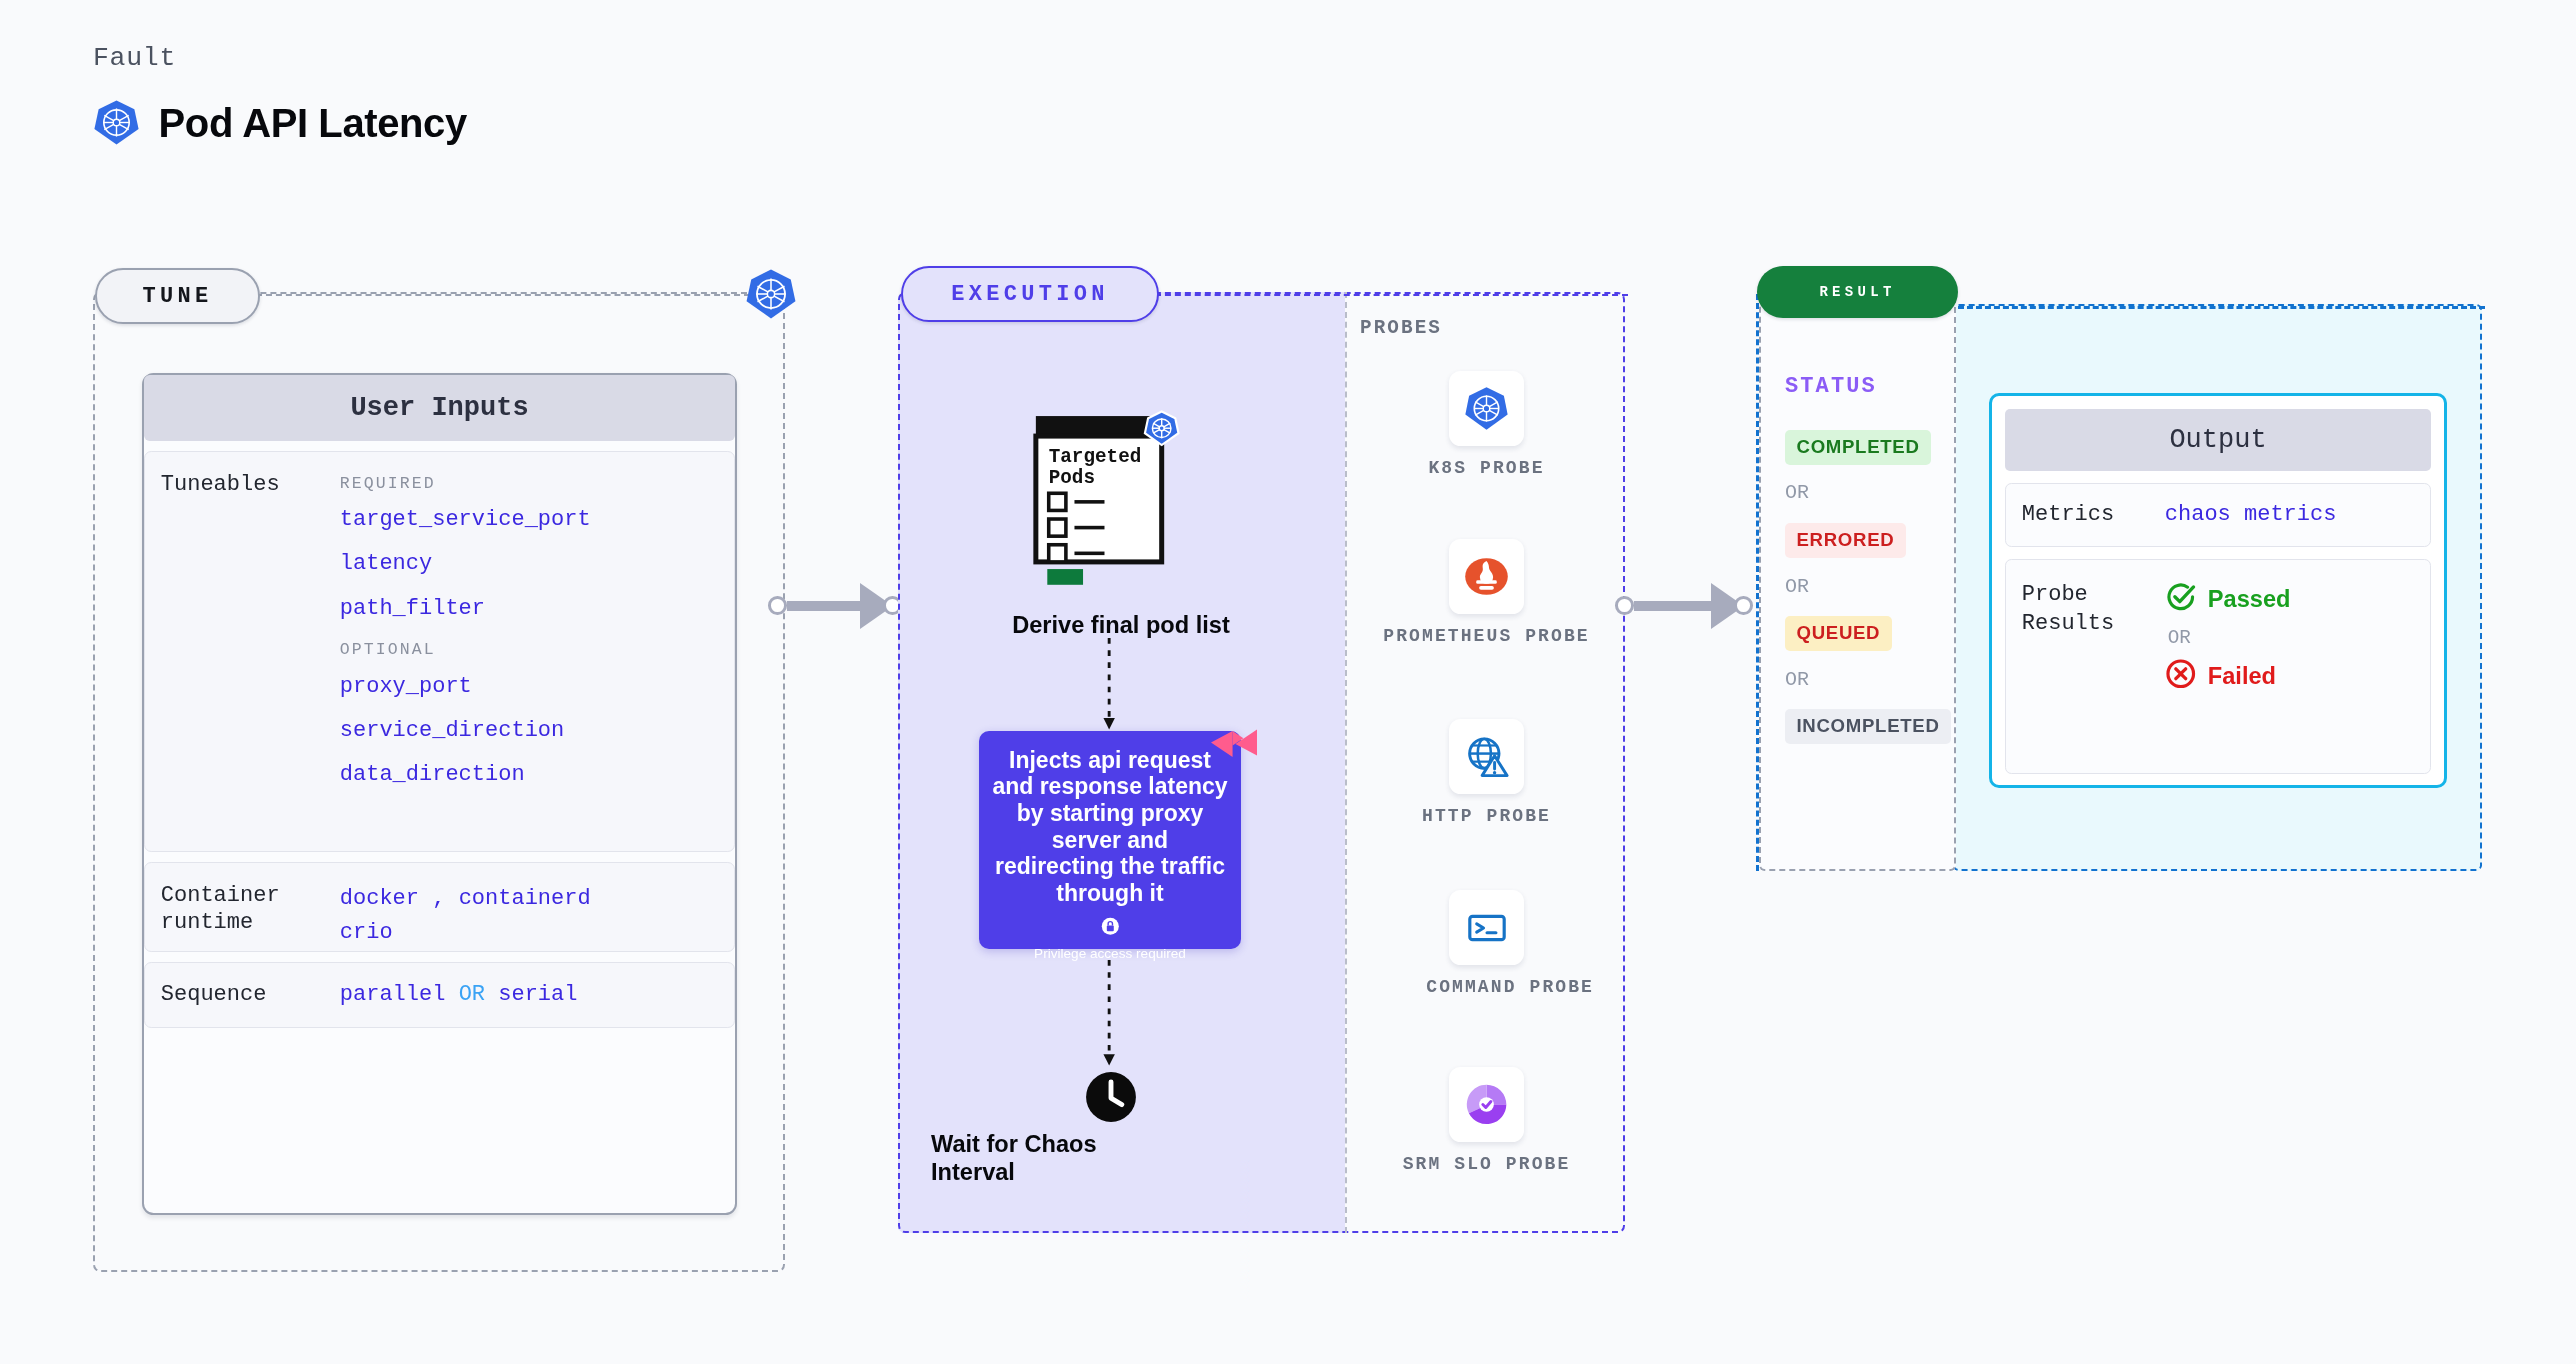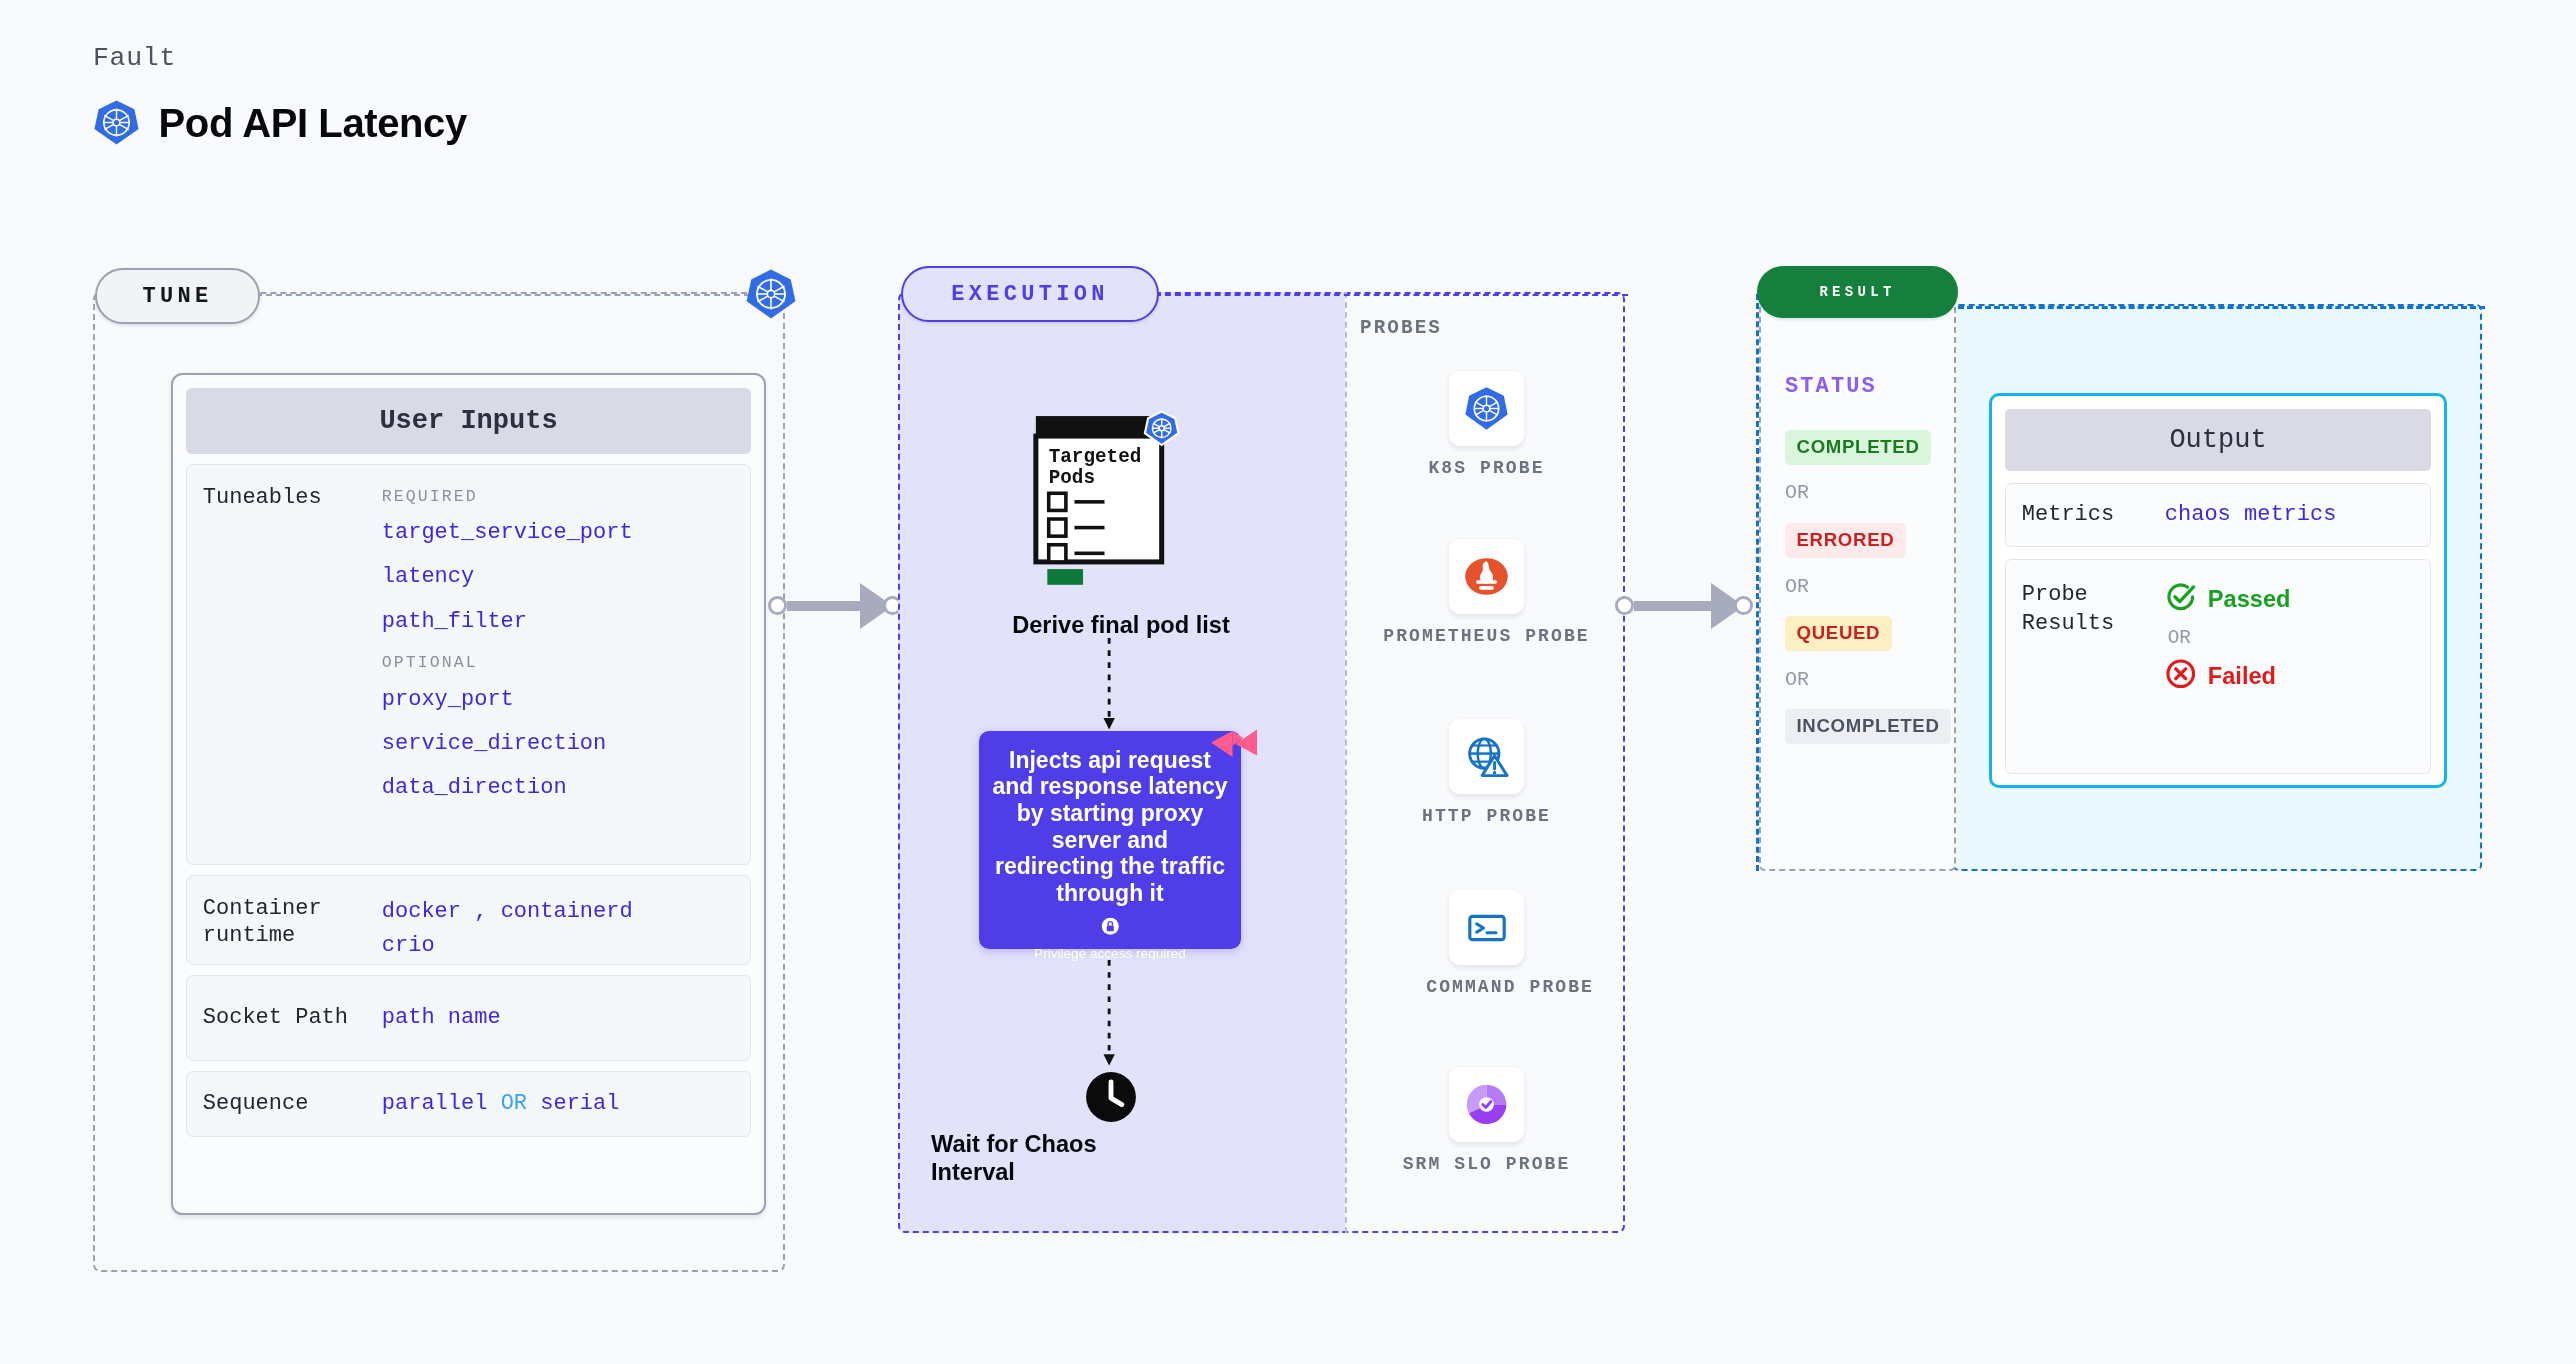--- a/index.html
+++ b/index.html
@@ -27,21 +27,21 @@
   
   #tune-frame{position:absolute;left:93px;top:292px;width:688px;height:976px;
               border:2.1px dashed #9aa1b0;border-radius:7.2px;background:transparent;}
   #tune-pill{left:95px;top:268px;width:161px;height:52px;background:#f2f3f7;
              color:#14161c;border:2.1px solid #9aa1b0;font-size:22px;}
   #k8s-badge-tune{position:absolute;left:745px;top:268px;width:52px;height:52px;z-index:7;}
 
   #user-inputs-card{
     position:absolute;left:142px;top:373px;width:595px;height:842px;
     background:#fbfcfe;border:2.1px solid #9aa1b0;border-radius:11.5px;
-    box-shadow:0 2.1px 4.3px rgba(30,35,60,.10);padding:13px;box-sizing:border-box;margin-left:29px;
+    box-shadow:0 2.1px 4.3px rgba(30,35,60,.10);box-sizing:border-box;
   }
   #user-inputs-title{
     height:66px;background:#d9dae6;border-radius:5.7px;display:flex;align-items:center;
     justify-content:center;font-family:"Liberation Mono",monospace;font-size:27px;
     font-weight:bold;color:#2c3040;
   }
   .io-row{
     margin-top:10px;border:1.4px solid #e2e4ec;border-radius:7.2px;background:#f6f7fb;
     display:flex;padding:18.6px 15.8px;box-sizing:border-box;
   }
@@ -215,24 +215,20 @@
     <div class="io-vals">
       <div>
         <span class="v-blue">docker</span>
         <span class="v-comma">,</span>
         <span class="v-blue">containerd</span>
       </div>
       <div class="v-blue">crio</div>
     </div>
   </div>
 
-  <div class="io-row" style="height:86px;align-items:center;">
-    <div class="io-label">Socket Path</div>
-    <div class="io-vals v-blue">path name</div>
-  </div>
 
   <div class="io-row" style="height:66px;align-items:center;">
     <div class="io-label">Sequence</div>
     <div class="io-vals">
       <span class="v-blue">parallel</span>
       <span class="v-or">OR</span>
       <span class="v-blue">serial</span>
     </div>
   </div>
 </div>

